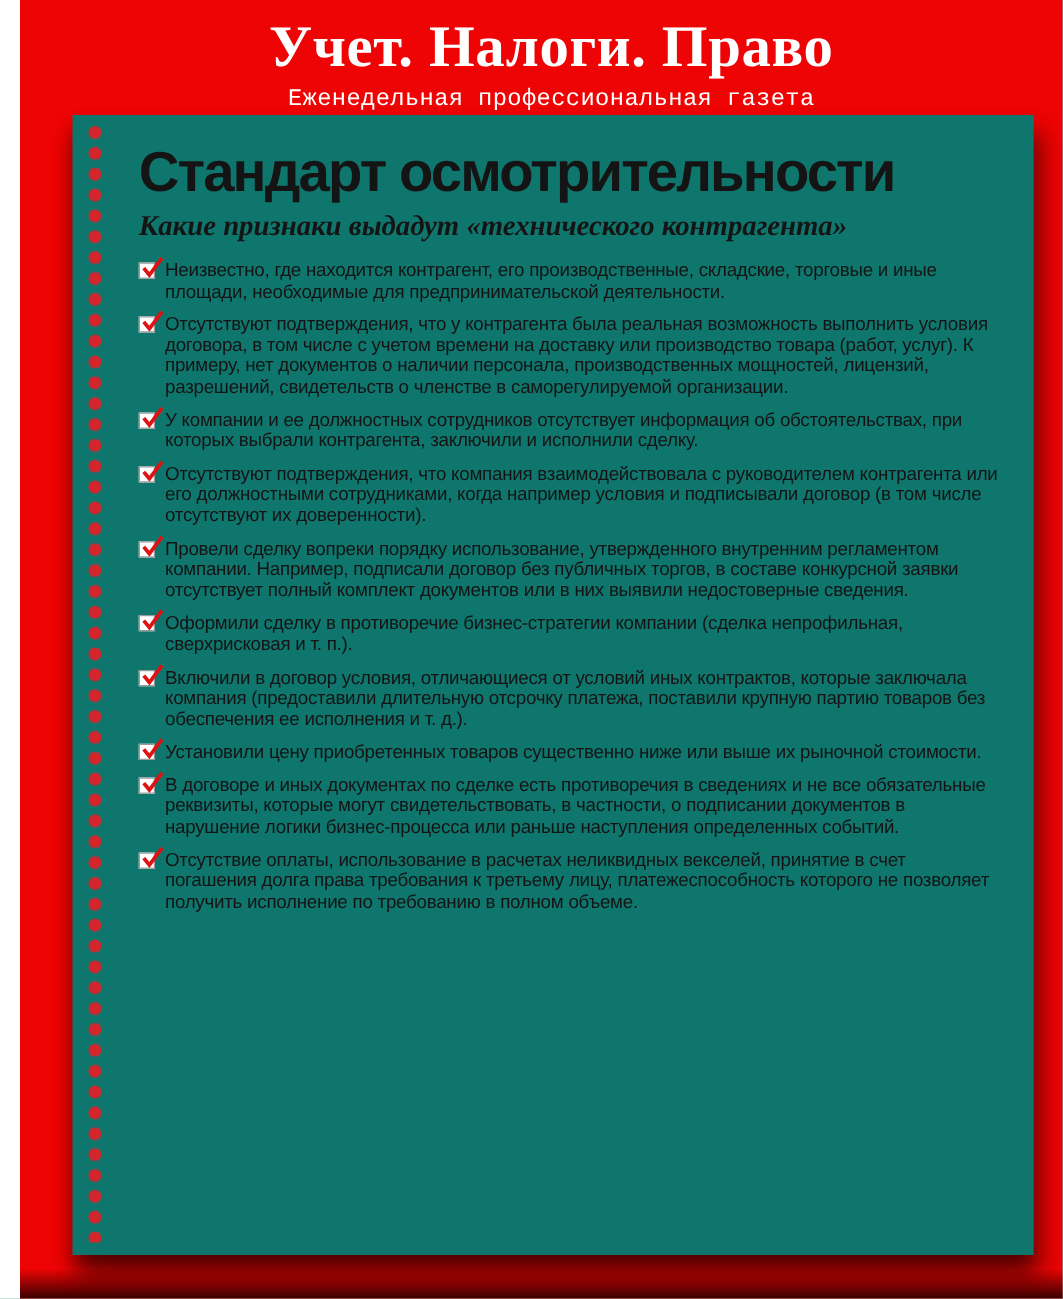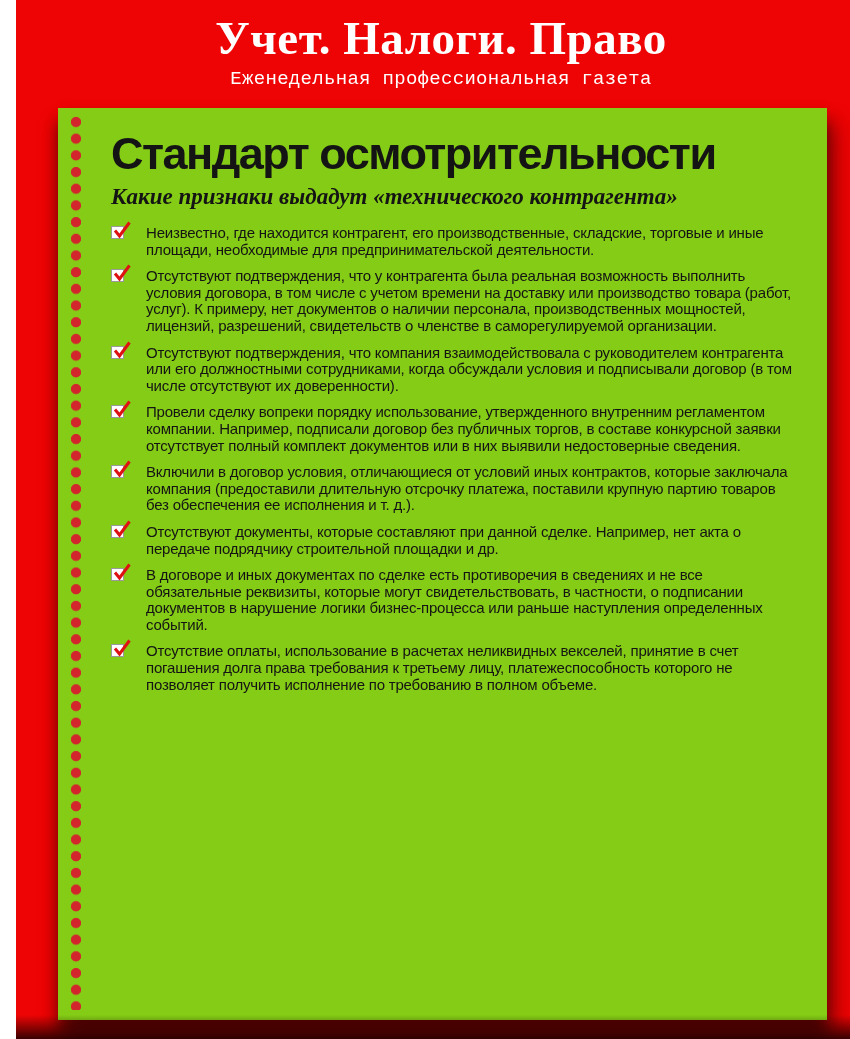--- a/index.html
+++ b/index.html
@@ -21,22 +21,22 @@
   .masthead-title{
     margin-top:12px;
     font-family:"Liberation Serif",serif;
     font-weight:bold;font-size:47px;line-height:52px;letter-spacing:0.5px;
   }
   .masthead-tagline{
     margin-top:4px;font-size:19px;line-height:22px;font-weight:normal;letter-spacing:0.3px;font-family:Liberation Mono, monospace;
   }
   
   .card{
-    position:absolute;left:42px;top:108px;width:769px;height:912px;
-    background:#84cc16;
+    position:absolute;left:42px;top:92px;width:769px;height:912px;
+    background:#0f766e;
     box-shadow:0 13px 15px rgba(0,0,0,0.50), 8px 16px 20px rgba(30,0,0,0.35);
     overflow:hidden;
   }
   .binding-dots{
     position:absolute;left:7px;top:6px;bottom:10px;width:22px;
     background-image:radial-gradient(circle at 11px 8px, var(--dot-red) 4.7px, rgba(0,0,0,0) 5.5px);
     background-size:22px 16.7px;background-repeat:repeat-y;
   }
   .card-content{
     position:absolute;left:53px;top:22px;right:26px;
@@ -47,21 +47,21 @@
     margin-bottom:6px;white-space:nowrap;
   }
   .page-subheading{
     font-family:"Liberation Serif",serif;
     font-size:23px;line-height:26px;font-weight:bold;
     margin-bottom:15px;white-space:nowrap;font-style:italic;
   }
   
   .checklist{list-style:none;}
   .check-item{
-    display:flex;align-items:flex-start;gap:22px;
+    display:flex;align-items:flex-start;gap:8px;
     margin-bottom:10px;
     font-size:15px;line-height:16.6px;letter-spacing:-0.2px;
   }
   .checkbox{
     position:relative;flex:0 0 auto;
     width:13px;height:13px;margin-top:1px;
     border:1.5px solid var(--box-border);background:#fff;
   }
   .checkbox svg{
     position:absolute;left:0px;top:-6px;width:19px;height:19px;overflow:visible;
@@ -106,62 +106,78 @@
 
   <li class="check-item">
     <span class="checkbox">
       <svg viewBox="0 0 19 19" aria-hidden="true">
         <path d="M3 9.5 L7.5 15 L17.5 1.5"></path>
       </svg>
     </span>
     <span class="item-text">Отсутствуют подтверждения, что у контрагента была реальная возможность выполнить условия договора, в том числе с учетом времени на доставку или производство товара (работ, услуг). К примеру, нет документов о наличии персонала, производственных мощностей, лицензий, разрешений, свидетельств о членстве в саморегулируемой организации.</span>
   </li>
 
+  <li class="check-item">
+    <span class="checkbox">
+      <svg viewBox="0 0 19 19" aria-hidden="true">
+        <path d="M3 9.5 L7.5 15 L17.5 1.5"></path>
+      </svg>
+    </span>
+    <span class="item-text">У компании и ее должностных сотрудников отсутствует информация об обстоятельствах, при которых выбрали контрагента, заключили и исполнили сделку.</span>
+  </li>
 
   <li class="check-item">
     <span class="checkbox">
       <svg viewBox="0 0 19 19" aria-hidden="true">
         <path d="M3 9.5 L7.5 15 L17.5 1.5"></path>
       </svg>
     </span>
-    <span class="item-text">Отсутствуют подтверждения, что компания взаимодействовала с руководителем контрагента или его должностными сотрудниками, когда обсуждали условия и подписывали договор (в том числе отсутствуют их доверенности).</span>
+    <span class="item-text">Отсутствуют подтверждения, что компания взаимодействовала с руководителем контрагента или его должностными сотрудниками, когда например условия и подписывали договор (в том числе отсутствуют их доверенности).</span>
   </li>
 
 
 
 
 
   <li class="check-item">
     <span class="checkbox">
       <svg viewBox="0 0 19 19" aria-hidden="true">
         <path d="M3 9.5 L7.5 15 L17.5 1.5"></path>
       </svg>
     </span>
     <span class="item-text">Провели сделку вопреки порядку использование, утвержденного внутренним регламентом компании. Например, подписали договор без публичных торгов, в составе конкурсной заявки отсутствует полный комплект документов или в них выявили недостоверные сведения.</span>
   </li>
 
+  <li class="check-item">
+    <span class="checkbox">
+      <svg viewBox="0 0 19 19" aria-hidden="true">
+        <path d="M3 9.5 L7.5 15 L17.5 1.5"></path>
+      </svg>
+    </span>
+    <span class="item-text">Оформили сделку в противоречие бизнес-стратегии компании (сделка непрофильная, сверхрисковая и т. п.).</span>
+  </li>
 
   <li class="check-item">
     <span class="checkbox">
       <svg viewBox="0 0 19 19" aria-hidden="true">
         <path d="M3 9.5 L7.5 15 L17.5 1.5"></path>
       </svg>
     </span>
     <span class="item-text">Включили в договор условия, отличающиеся от условий иных контрактов, которые заключала компания (предоставили длительную отсрочку платежа, поставили крупную партию товаров без обеспечения ее исполнения и т. д.).</span>
   </li>
 
-
   <li class="check-item">
     <span class="checkbox">
       <svg viewBox="0 0 19 19" aria-hidden="true">
         <path d="M3 9.5 L7.5 15 L17.5 1.5"></path>
       </svg>
     </span>
-    <span class="item-text">Отсутствуют документы, которые составляют при данной сделке. Например, нет акта о передаче подрядчику строительной площадки и др.</span>
+    <span class="item-text">Установили цену приобретенных товаров существенно ниже или выше их рыночной стоимости.</span>
   </li>
+
 
   <li class="check-item">
     <span class="checkbox">
       <svg viewBox="0 0 19 19" aria-hidden="true">
         <path d="M3 9.5 L7.5 15 L17.5 1.5"></path>
       </svg>
     </span>
     <span class="item-text">В договоре и иных документах по сделке есть противоречия в сведениях и не все обязательные реквизиты, которые могут свидетельствовать, в частности, о подписании документов в нарушение логики бизнес-процесса или раньше наступления определенных событий.</span>
   </li>
 

